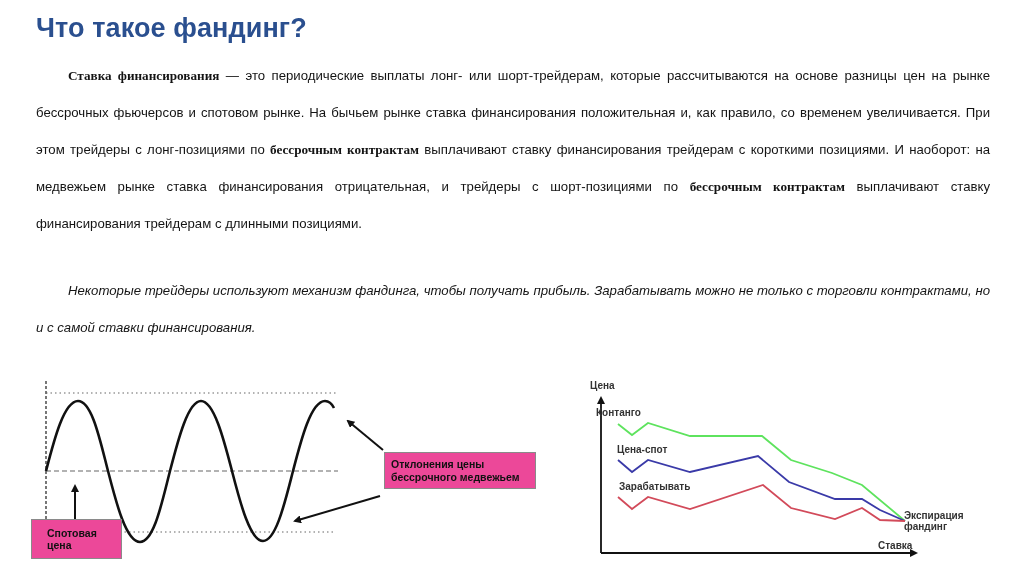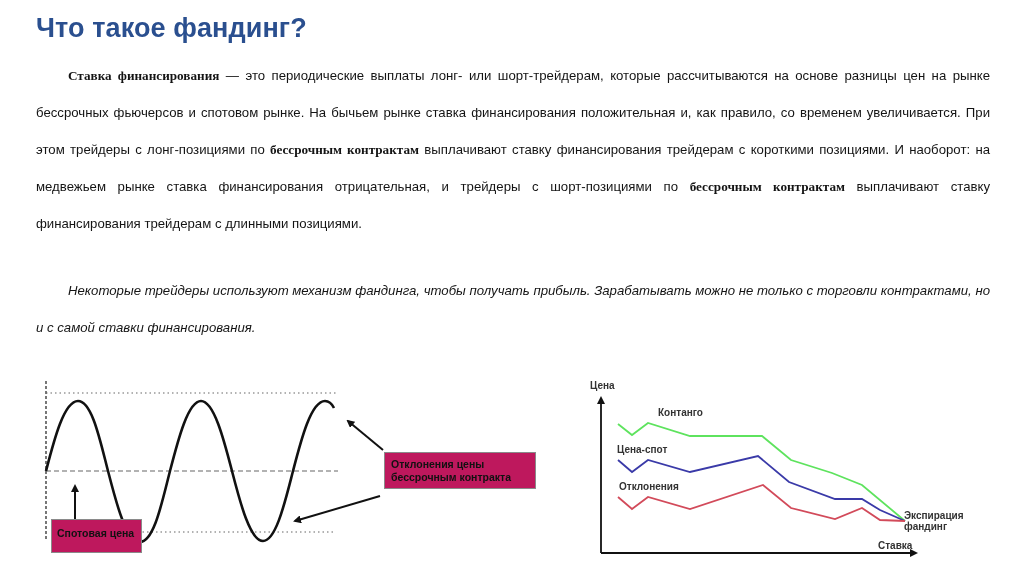--- a/index.html
+++ b/index.html
@@ -4,22 +4,22 @@
 <style>
   html, body { margin: 0; padding: 0; background: #ffffff; }
   body { width: 1024px; height: 574px; position: relative; overflow: hidden; font-family: "Liberation Sans", sans-serif; color: #111; }
   .title { position: absolute; left: 36px; top: 13px; font-size: 27px; font-weight: bold; color: #2a4f8f; letter-spacing: 0.1px; text-align: center; }
   .para { position: absolute; left: 36px; width: 954px; font-size: 13.2px; line-height: 37px; text-align: justify; text-align-last: left; color: #141414; }
   .para b { font-weight: bold; font-family: Liberation Serif, serif; }
   .p1 { top: 57px; }
   .p2 { top: 272px; font-style: italic; }
   .indent { display: inline-block; width: 32px; }
   svg.diagram { position: absolute; left: 0; top: 0; }
-  .lbl-box { position: absolute; background: #be185d; border: 1px solid #8a8a8a; font-size: 10.5px; font-weight: bold; color: #111; box-sizing: border-box; }
-  .spot-box { left: 31px; top: 519px; width: 91px; height: 34px; padding: 7px 0 0 5px; margin-left: 20px; }
+  .lbl-box { position: absolute; background: #ec4899; border: 1px solid #8a8a8a; font-size: 10.5px; font-weight: bold; color: #111; box-sizing: border-box; }
+  .spot-box { left: 31px; top: 519px; width: 91px; height: 40px; padding: 7px 0 0 15px; }
   .dev-box { left: 384px; top: 452px; width: 152px; height: 37px; padding: 5px 0 0 6px; line-height: 13px; }
   .chart-lbl { position: absolute; font-size: 10px; font-weight: bold; color: #333; }
 </style>
 </head>
 <body>
 
 <div class="title">Что такое фандинг?</div>
 
 <div class="para p1"><span class="indent"></span><b>Ставка финансирования</b><span> — это периодические выплаты лонг- или шорт-трейдерам, которые рассчитываются на основе разницы цен на рынке бессрочных фьючерсов и спотовом рынке. На бычьем рынке ставка финансирования положительная и, как правило, со временем увеличивается. При этом трейдеры с лонг-позициями по </span><b>бессрочным контрактам</b><span> выплачивают ставку финансирования трейдерам с короткими позициями. И наоборот: на медвежьем рынке ставка финансирования отрицательная, и трейдеры с шорт-позициями по </span><b>бессрочным контрактам</b><span> выплачивают ставку финансирования трейдерам с длинными позициями.</span></div>
 
@@ -44,24 +44,24 @@
   <line x1="601" y1="553" x2="916" y2="553" stroke="#111" stroke-width="1.8" marker-end="url(#ah)"></line>
 
   <polyline fill="none" stroke="#5ee35e" stroke-width="1.8" points="618,424 632,435 648,423 690,436 762,436 791,460 832,473 862,485 905,521"></polyline>
   <polyline fill="none" stroke="#3a3aa8" stroke-width="1.8" points="618,460 632,472 648,460 690,472 758,456 789,482 835,499 862,499 880,510 905,521"></polyline>
   <polyline fill="none" stroke="#d24a5a" stroke-width="1.8" points="618,497 632,509 648,497 690,509 763,485 791,508 835,519 862,508 880,520 905,521"></polyline>
 </svg>
 
 <div class="lbl-box spot-box">Спотовая цена</div>
 <div class="lbl-box dev-box">
   <div>Отклонения цены</div>
-  <div>бессрочным контракта</div>
+  <div>бессрочного медвежьем</div>
 </div>
 
 <div class="chart-lbl" style="left:590px; top:380px;">Цена</div>
-<div class="chart-lbl" style="left:658px; top:407px;">Контанго</div>
+<div class="chart-lbl" style="left:596px; top:407px;">Контанго</div>
 <div class="chart-lbl" style="left:617px; top:444px;">Цена-спот</div>
-<div class="chart-lbl" style="left:619px; top:481px;">Отклонения</div>
+<div class="chart-lbl" style="left:619px; top:481px;">Зарабатывать</div>
 <div class="chart-lbl" style="left:904px; top:510px; text-align:left; line-height:11px;">
   <div>Экспирация</div>
   <div>фандинг</div>
 </div>
 <div class="chart-lbl" style="left:878px; top:540px;">Ставка</div>
 
 </body></html>

